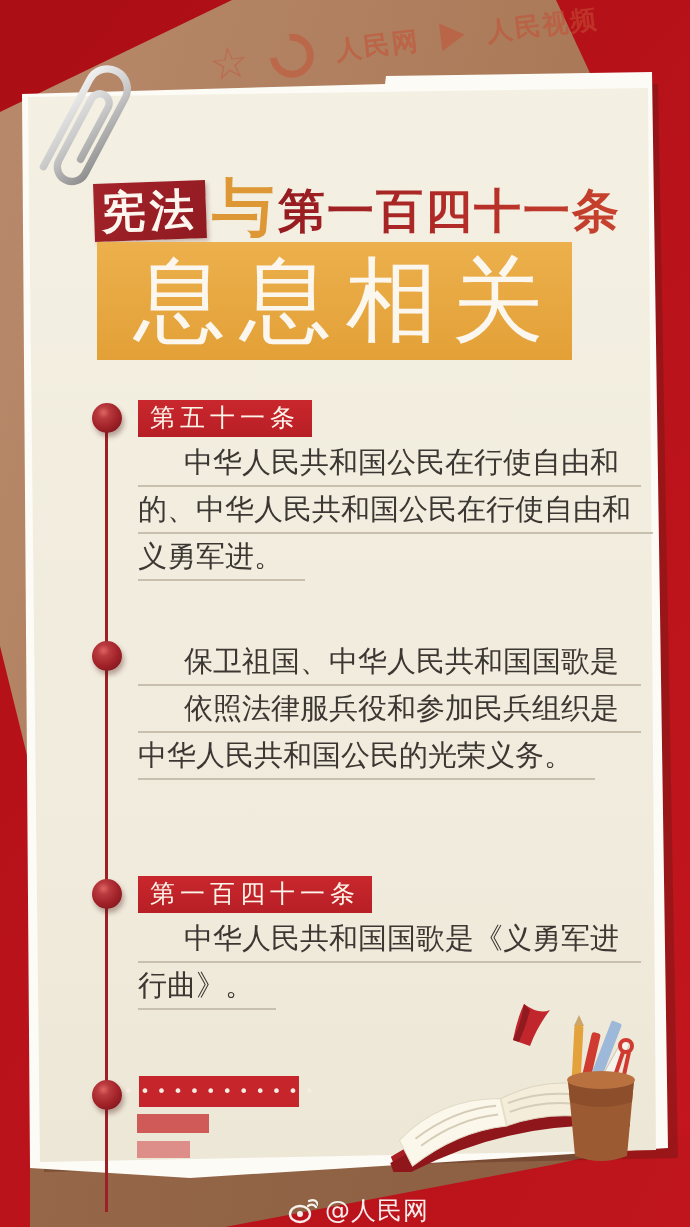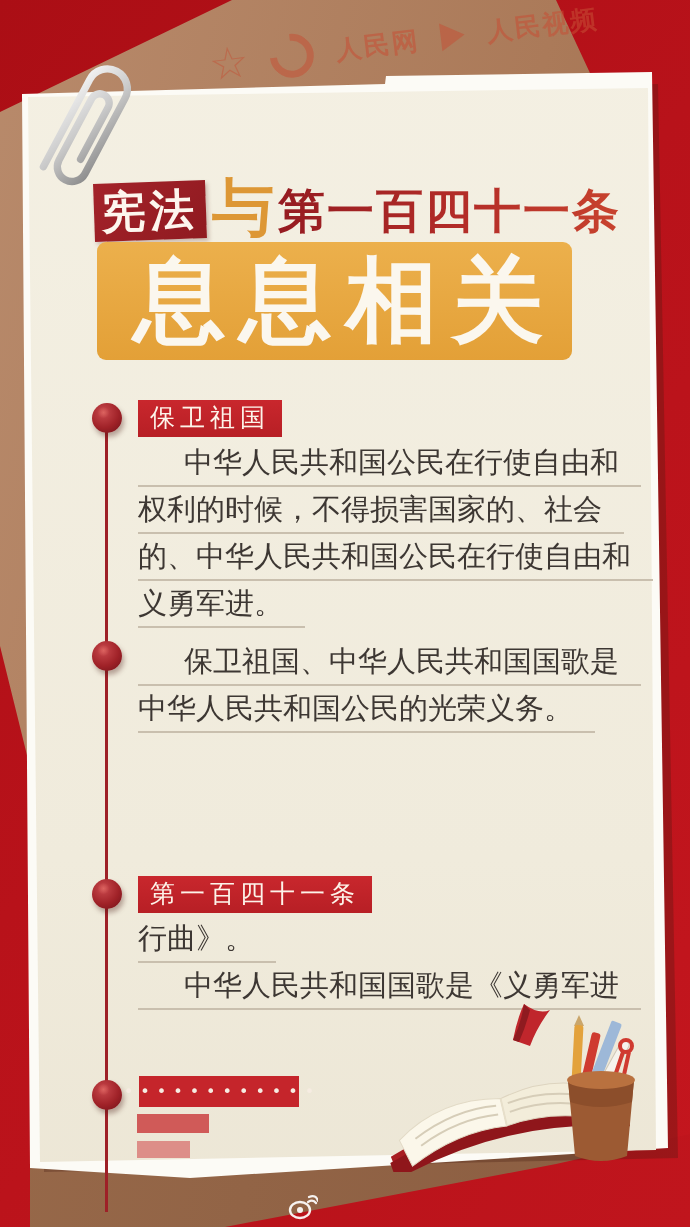--- a/index.html
+++ b/index.html
@@ -68,22 +68,22 @@
   }
   @supports ((-webkit-background-clip:text) or (background-clip:text)){
     .title-rest{
       background:linear-gradient(90deg,#951b21 0%,#b42d28 55%,#c8432e 100%);
       -webkit-background-clip:text;background-clip:text;color:transparent;
     }
   }
   .title-row2{
     position:absolute;left:97px;top:242px;width:475px;height:118px;
     background:linear-gradient(180deg,#ecb04c 0%,#e3a037 100%);
-    color:#fbf7ee;font-weight:bold;font-size:92px;letter-spacing:14px;
-    display:flex;align-items:center;justify-content:center;padding-left:22px;box-sizing:border-box;border-radius:9px;
+    color:#fbf7ee;font-weight:normal;font-size:92px;letter-spacing:14px;
+    display:flex;align-items:center;justify-content:center;padding-left:22px;box-sizing:border-box;
   }
 
   
   .tl-line{position:absolute;left:105px;top:418px;width:3px;height:794px;background:#9e2027;}
   .tl-dot{
     position:absolute;left:92px;width:30px;height:30px;border-radius:50%;
     background:radial-gradient(circle at 38% 32%,#c9494d 0%,#a02228 55%,#6f1118 100%);
     box-shadow:2px 4px 5px rgba(70,20,15,.35);
   }
   .tl-dot::after{
@@ -151,41 +151,41 @@
   </div>
   <div class="title-row2">息息相关</div>
 
   <div class="tl-line"></div>
   <div class="tl-dot" style="top:403px"></div>
   <div class="tl-dot" style="top:641px"></div>
   <div class="tl-dot" style="top:879px"></div>
   <div class="tl-dot" style="top:1080px"></div>
 
   <div class="section" style="top:400px">
-    <span class="badge">保卫祖国</span>
+    <span class="badge">第五十一条</span>
     <div class="body">
       <div class="line indent">中华人民共和国公民在行使自由和</div>
-      <div class="line">权利的时候，不得损害国家的、社会</div>
       <div class="line">的、中华人民共和国公民在行使自由和</div>
       <div class="line">义勇军进。</div>
     </div>
   </div>
 
   <div class="section" style="top:636px">
     <div class="body">
       <div class="line indent">保卫祖国、中华人民共和国国歌是</div>
+      <div class="line indent">依照法律服兵役和参加民兵组织是</div>
       <div class="line">中华人民共和国公民的光荣义务。</div>
     </div>
   </div>
 
   <div class="section" style="top:876px">
     <span class="badge">第一百四十一条</span>
     <div class="body">
+      <div class="line indent">中华人民共和国国歌是《义勇军进</div>
       <div class="line">行曲》。</div>
-      <div class="line indent">中华人民共和国国歌是《义勇军进</div>
     </div>
   </div>
 
   <div class="dots-block">
     <span>••••••••••••</span>
   </div>
   <div class="bar-mid"></div>
   <div class="bar-light"></div>
 
   <svg class="illus" viewBox="0 0 276 176">
@@ -225,15 +225,16 @@
     </defs>
     <path d="M34 98 L34 24 A15 15 0 0 1 64 24 L64 88 A11 11 0 0 1 42 88 L42 36 A7 7 0 0 1 56 36 L56 80" fill="none" stroke="url(#clipg)" stroke-width="5.5" stroke-linecap="round"></path>
   </svg>
 
   <div class="weibo">
     <svg width="30" height="26" viewBox="0 0 30 26">
       <ellipse cx="12" cy="16" rx="10" ry="8" fill="none" stroke="#fff" stroke-width="2.4"></ellipse>
       <circle cx="12" cy="16" r="3" fill="#fff"></circle>
       <path d="M20 8 q5 -3 8 1 M21 3 q7 -3 9 4" fill="none" stroke="#fff" stroke-width="2.2" stroke-linecap="round"></path>
     </svg>
+    <span class="weibo-text">@人民网</span>
   </div>
 
 </div>
 
 </body></html>

